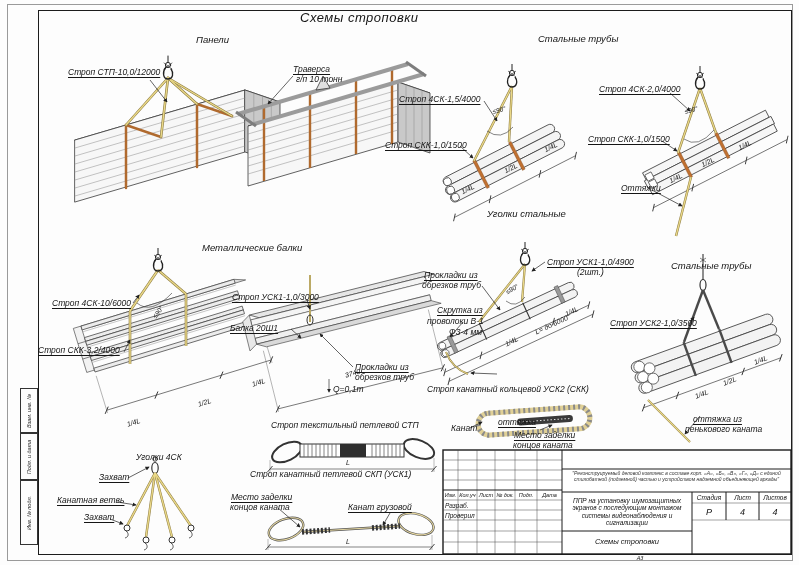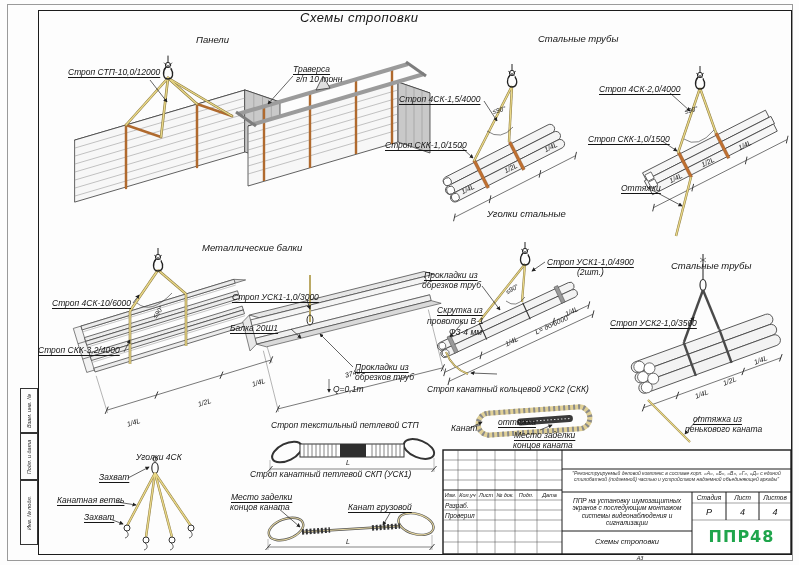--- a/index.html
+++ b/index.html
@@ -538,21 +538,20 @@
   <span class="tb" style="left:445px;top:502px;">Разраб.</span>
   <span class="tb" style="left:445px;top:512px;">Проверил</span>
   <span class="tb wrap ctr" style="left:566px;top:497px;width:122px;font-size:6.5px;">ППР на установку шумозащитных экранов с последующим монтажом системы видеонаблюдения и сигнализации</span>
   <span class="tb ctr" style="left:562px;top:538px;width:130px;font-size:7.5px;">Схемы строповки</span>
   <span class="tb ctr" style="left:692px;top:494px;width:34px;">Стадия</span>
   <span class="tb ctr" style="left:726px;top:494px;width:33px;">Лист</span>
   <span class="tb ctr" style="left:759px;top:494px;width:32px;">Листов</span>
   <span class="tb ctr" style="left:692px;top:507px;width:34px;font-size:9px;">Р</span>
   <span class="tb ctr" style="left:726px;top:507px;width:33px;font-size:9px;">4</span>
   <span class="tb ctr" style="left:759px;top:507px;width:32px;font-size:9px;">4</span>
-  <span class="tb ctr logo" style="left:692px;top:528px;width:99px;color:#1fa54c;font-style:normal;">ППР48</span>
   <span class="tb ctr" style="left:620px;top:555px;width:40px;font-size:5.5px;">А3</span>
 
   <div class="vbox" style="top:388px;height:43px;">
     <span class="vlab">Взам. инв. №</span>
   </div>
   <div class="vbox" style="top:433px;height:45px;">
     <span class="vlab">Подп. и дата</span>
   </div>
   <div class="vbox" style="top:480px;height:63px;">
     <span class="vlab">Инв. № подл.</span>

